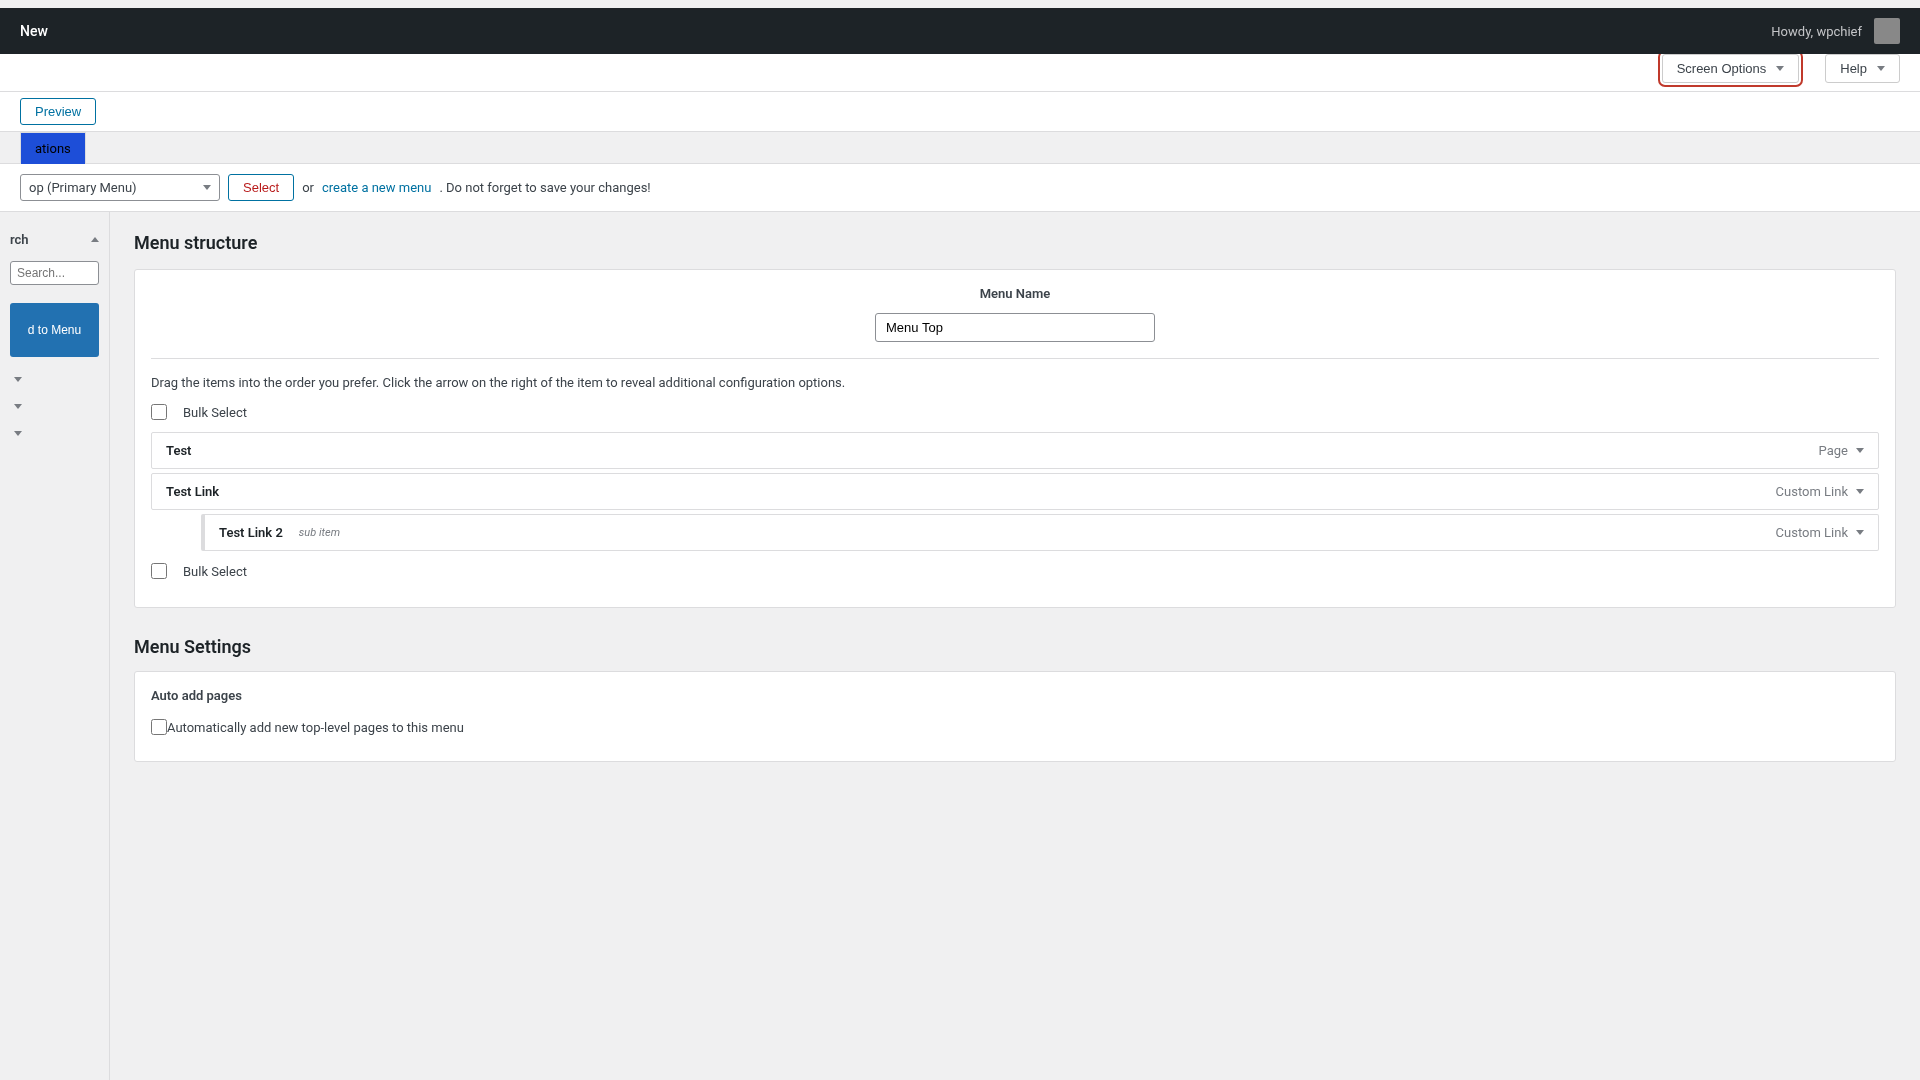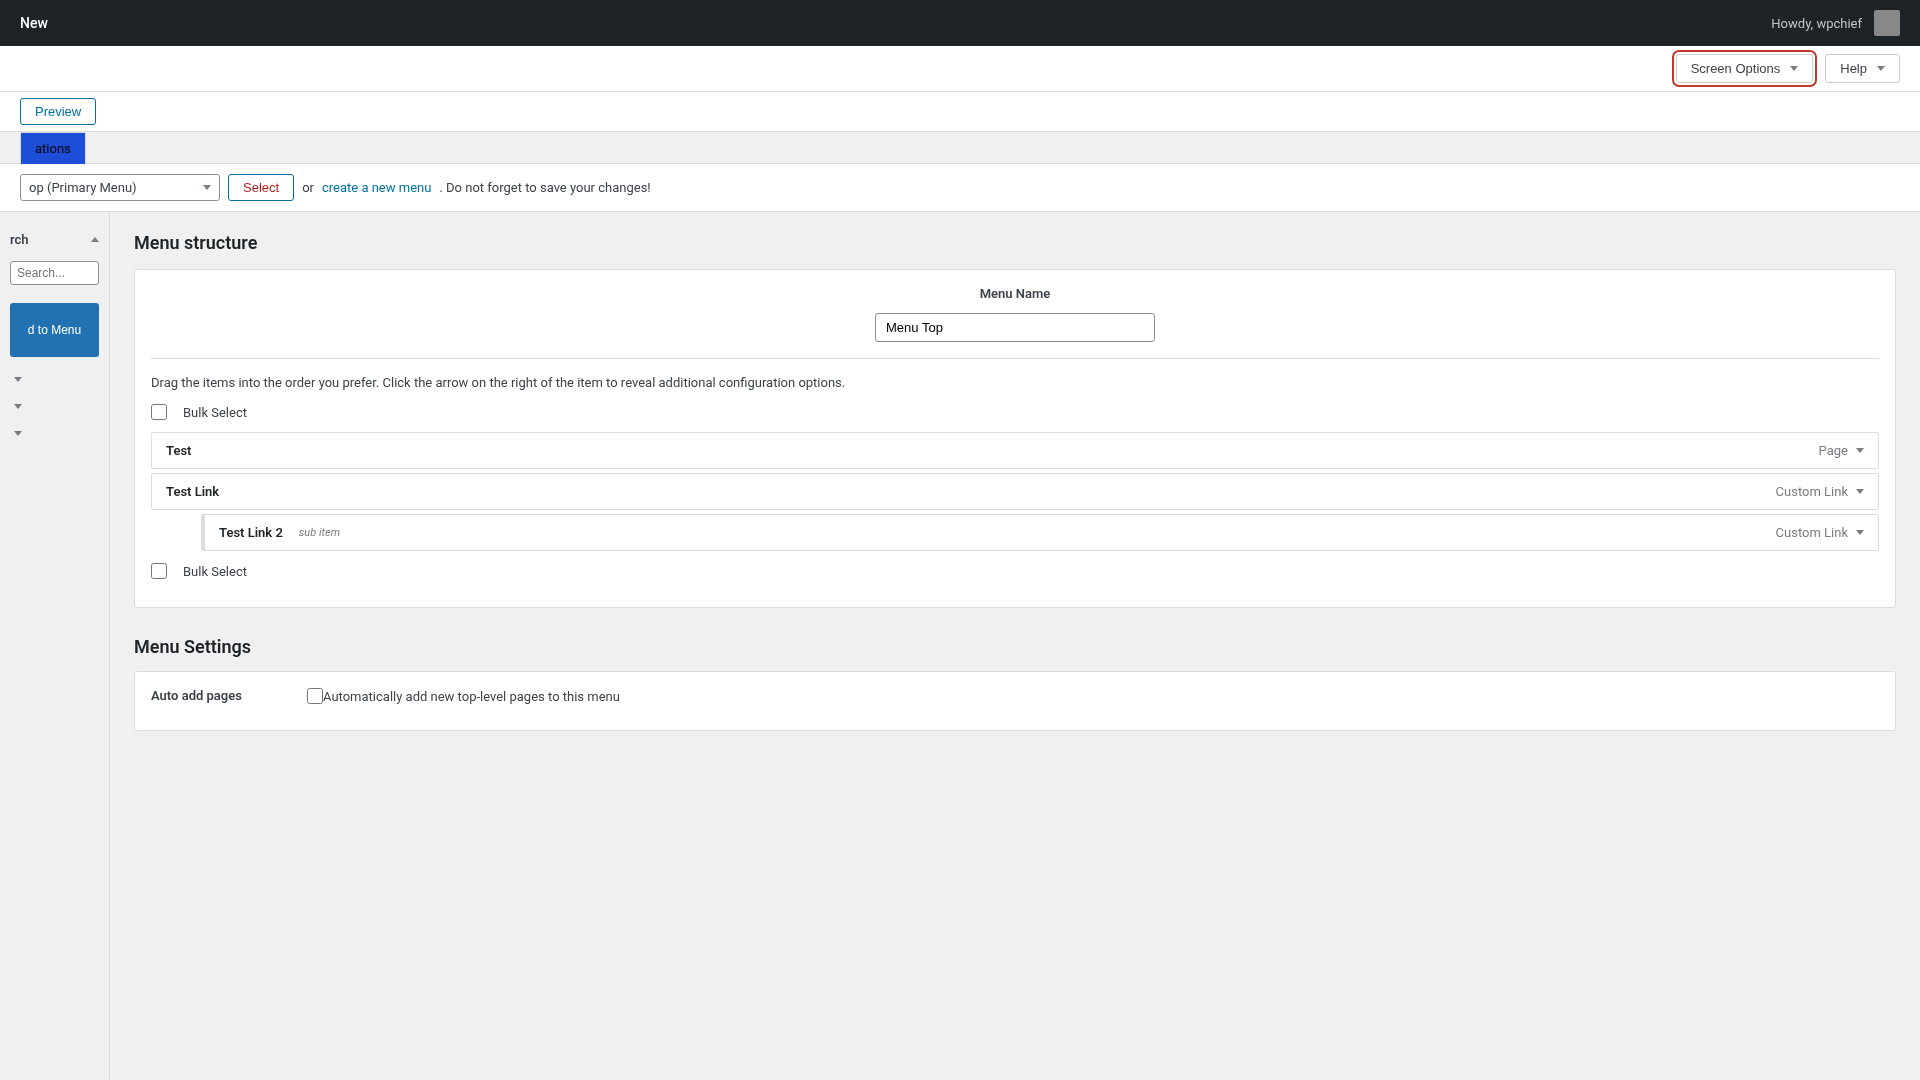--- a/index.html
+++ b/index.html
@@ -8,41 +8,41 @@
     
     #wpadminbar {
       background: #1d2327;
       color: #fff;
       height: 46px;
       display: flex;
       align-items: center;
       justify-content: space-between;
       padding: 0 20px;
       position: fixed;
-      top: 0; left: 0; right: 0;
+      top: 8px; left: 0; right: 0;
       z-index: 9999;
     }
     .adminbar-left { color: #fff; font-size: 14px; font-weight: 500; }
     .adminbar-right { display: flex; align-items: center; gap: 12px; color: #c3c4c7; font-size: 13px; }
     .adminbar-right .user-info { color: #c3c4c7; }
     .adminbar-right .user-avatar {
       width: 26px; height: 26px; background: #888; border-radius: 2px;
       display: inline-block; vertical-align: middle;
     }
 
     
     .page-header {
       margin-top: 46px;
       background: #fff;
       border-bottom: 1px solid #dcdcde;
       padding: 8px 20px;
       display: flex;
       align-items: center;
       justify-content: flex-end;
-      gap: 12px;
+      gap: 26px;
     }
     .screen-options-btn {
       background: #fff;
       border: 1px solid #ccc;
       border-radius: 3px;
       padding: 6px 14px;
       cursor: pointer;
       font-size: 13px;
       color: #3c434a;
       display: flex; align-items: center; gap: 6px;
@@ -301,20 +301,21 @@
       background: #fff;
       border: 1px solid #dcdcde;
       border-radius: 3px;
       padding: 16px;
     }
     .settings-row {
       display: flex;
       align-items: flex-start;
       gap: 16px;
       margin-bottom: 10px;
+      flex-direction: column;
     }
     .settings-label {
       font-weight: 600;
       font-size: 13px;
       color: #3c434a;
       min-width: 140px;
     }
     .settings-value {
       display: flex;
       align-items: center;

